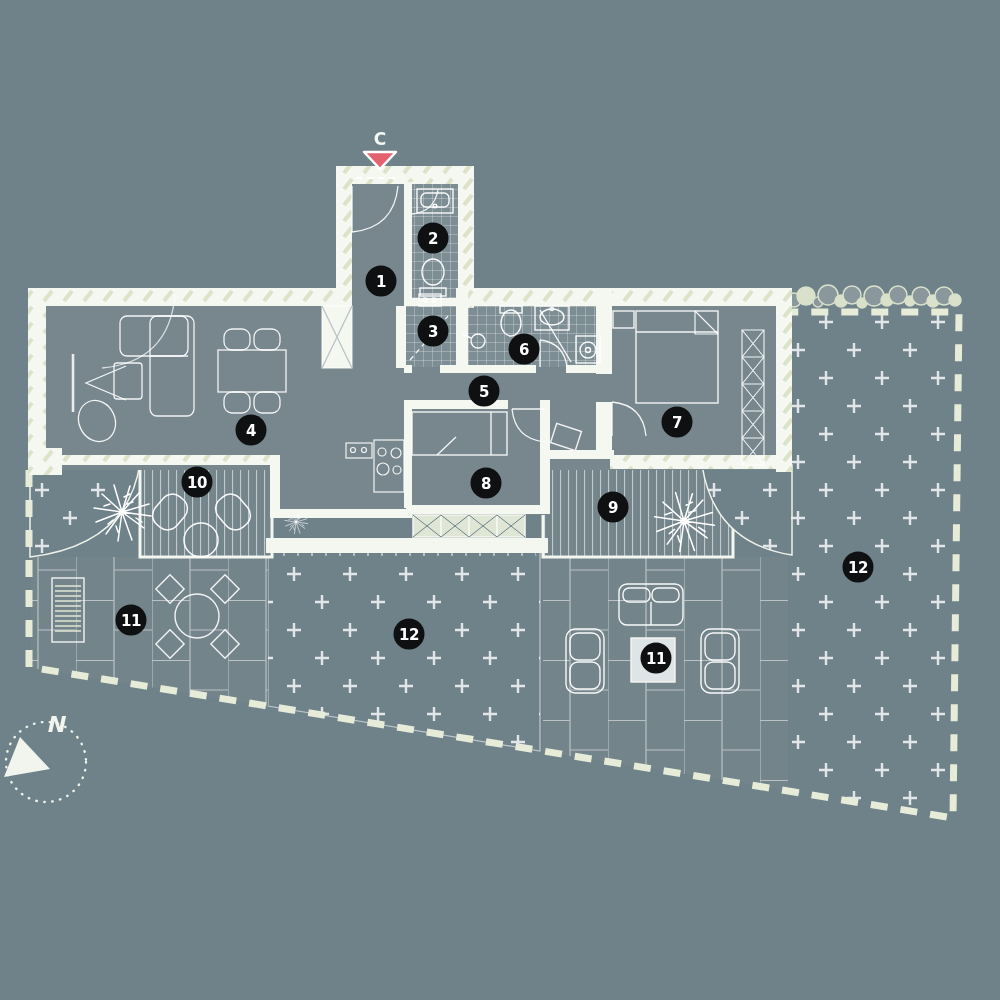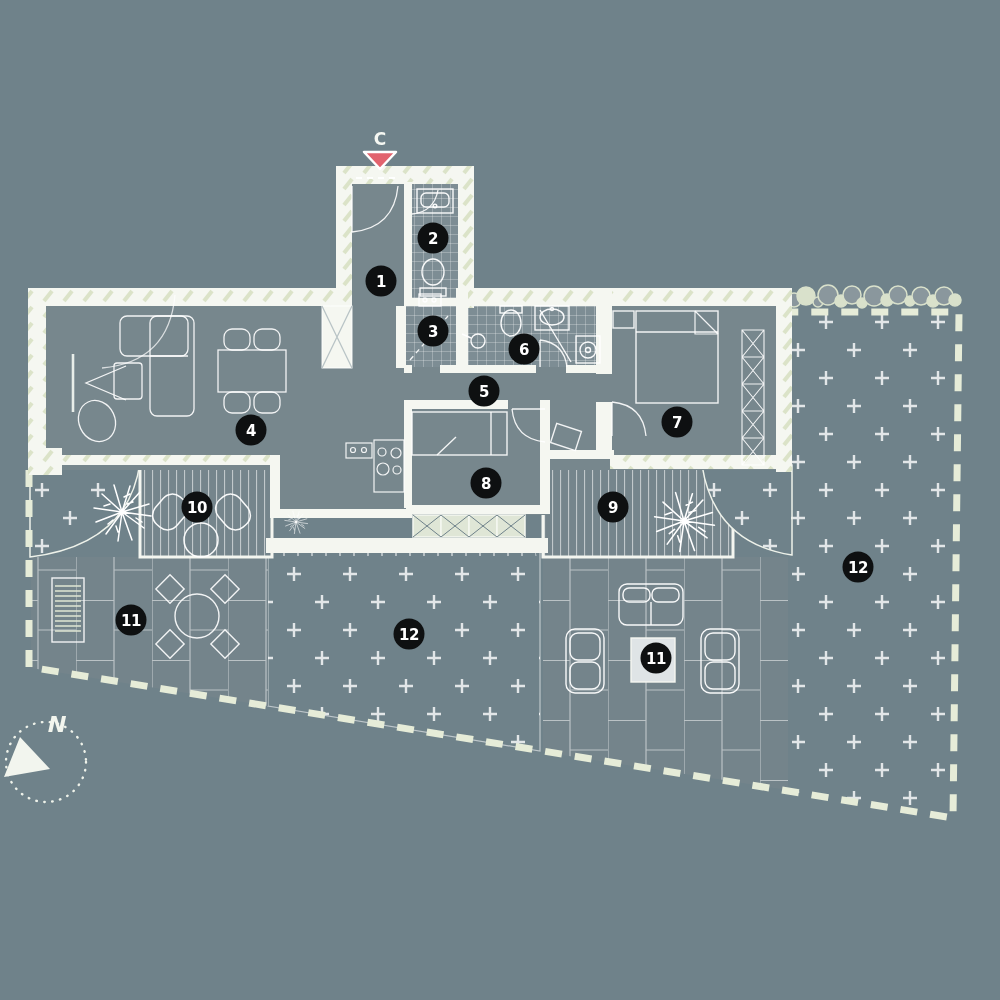--- a/index.html
+++ b/index.html
@@ -327,21 +327,21 @@
 <div class="overlay" id="markers">
       <div class="marker" style="left: 381px; top: 281px;">1</div>
       <div class="marker" style="left: 433px; top: 238px;">2</div>
       <div class="marker" style="left: 433px; top: 331px;">3</div>
       <div class="marker" style="left: 251px; top: 430px;">4</div>
       <div class="marker" style="left: 484px; top: 391px;">5</div>
       <div class="marker" style="left: 524px; top: 349px;">6</div>
       <div class="marker" style="left: 677px; top: 422px;">7</div>
       <div class="marker" style="left: 486px; top: 483px;">8</div>
       <div class="marker" style="left: 613px; top: 507px;">9</div>
-      <div class="marker" style="left: 197px; top: 507px;">10</div>
+      <div class="marker" style="left: 197px; top: 482px;">10</div>
       <div class="marker" style="left: 131px; top: 620px;">11</div>
       <div class="marker" style="left: 409px; top: 634px;">12</div>
       <div class="marker" style="left: 656px; top: 658px;">11</div>
       <div class="marker" style="left: 858px; top: 567px;">12</div>
     </div>
 
 <div class="compass-label">N</div>
 <div class="entrance-label">C</div>
 
 </div>

